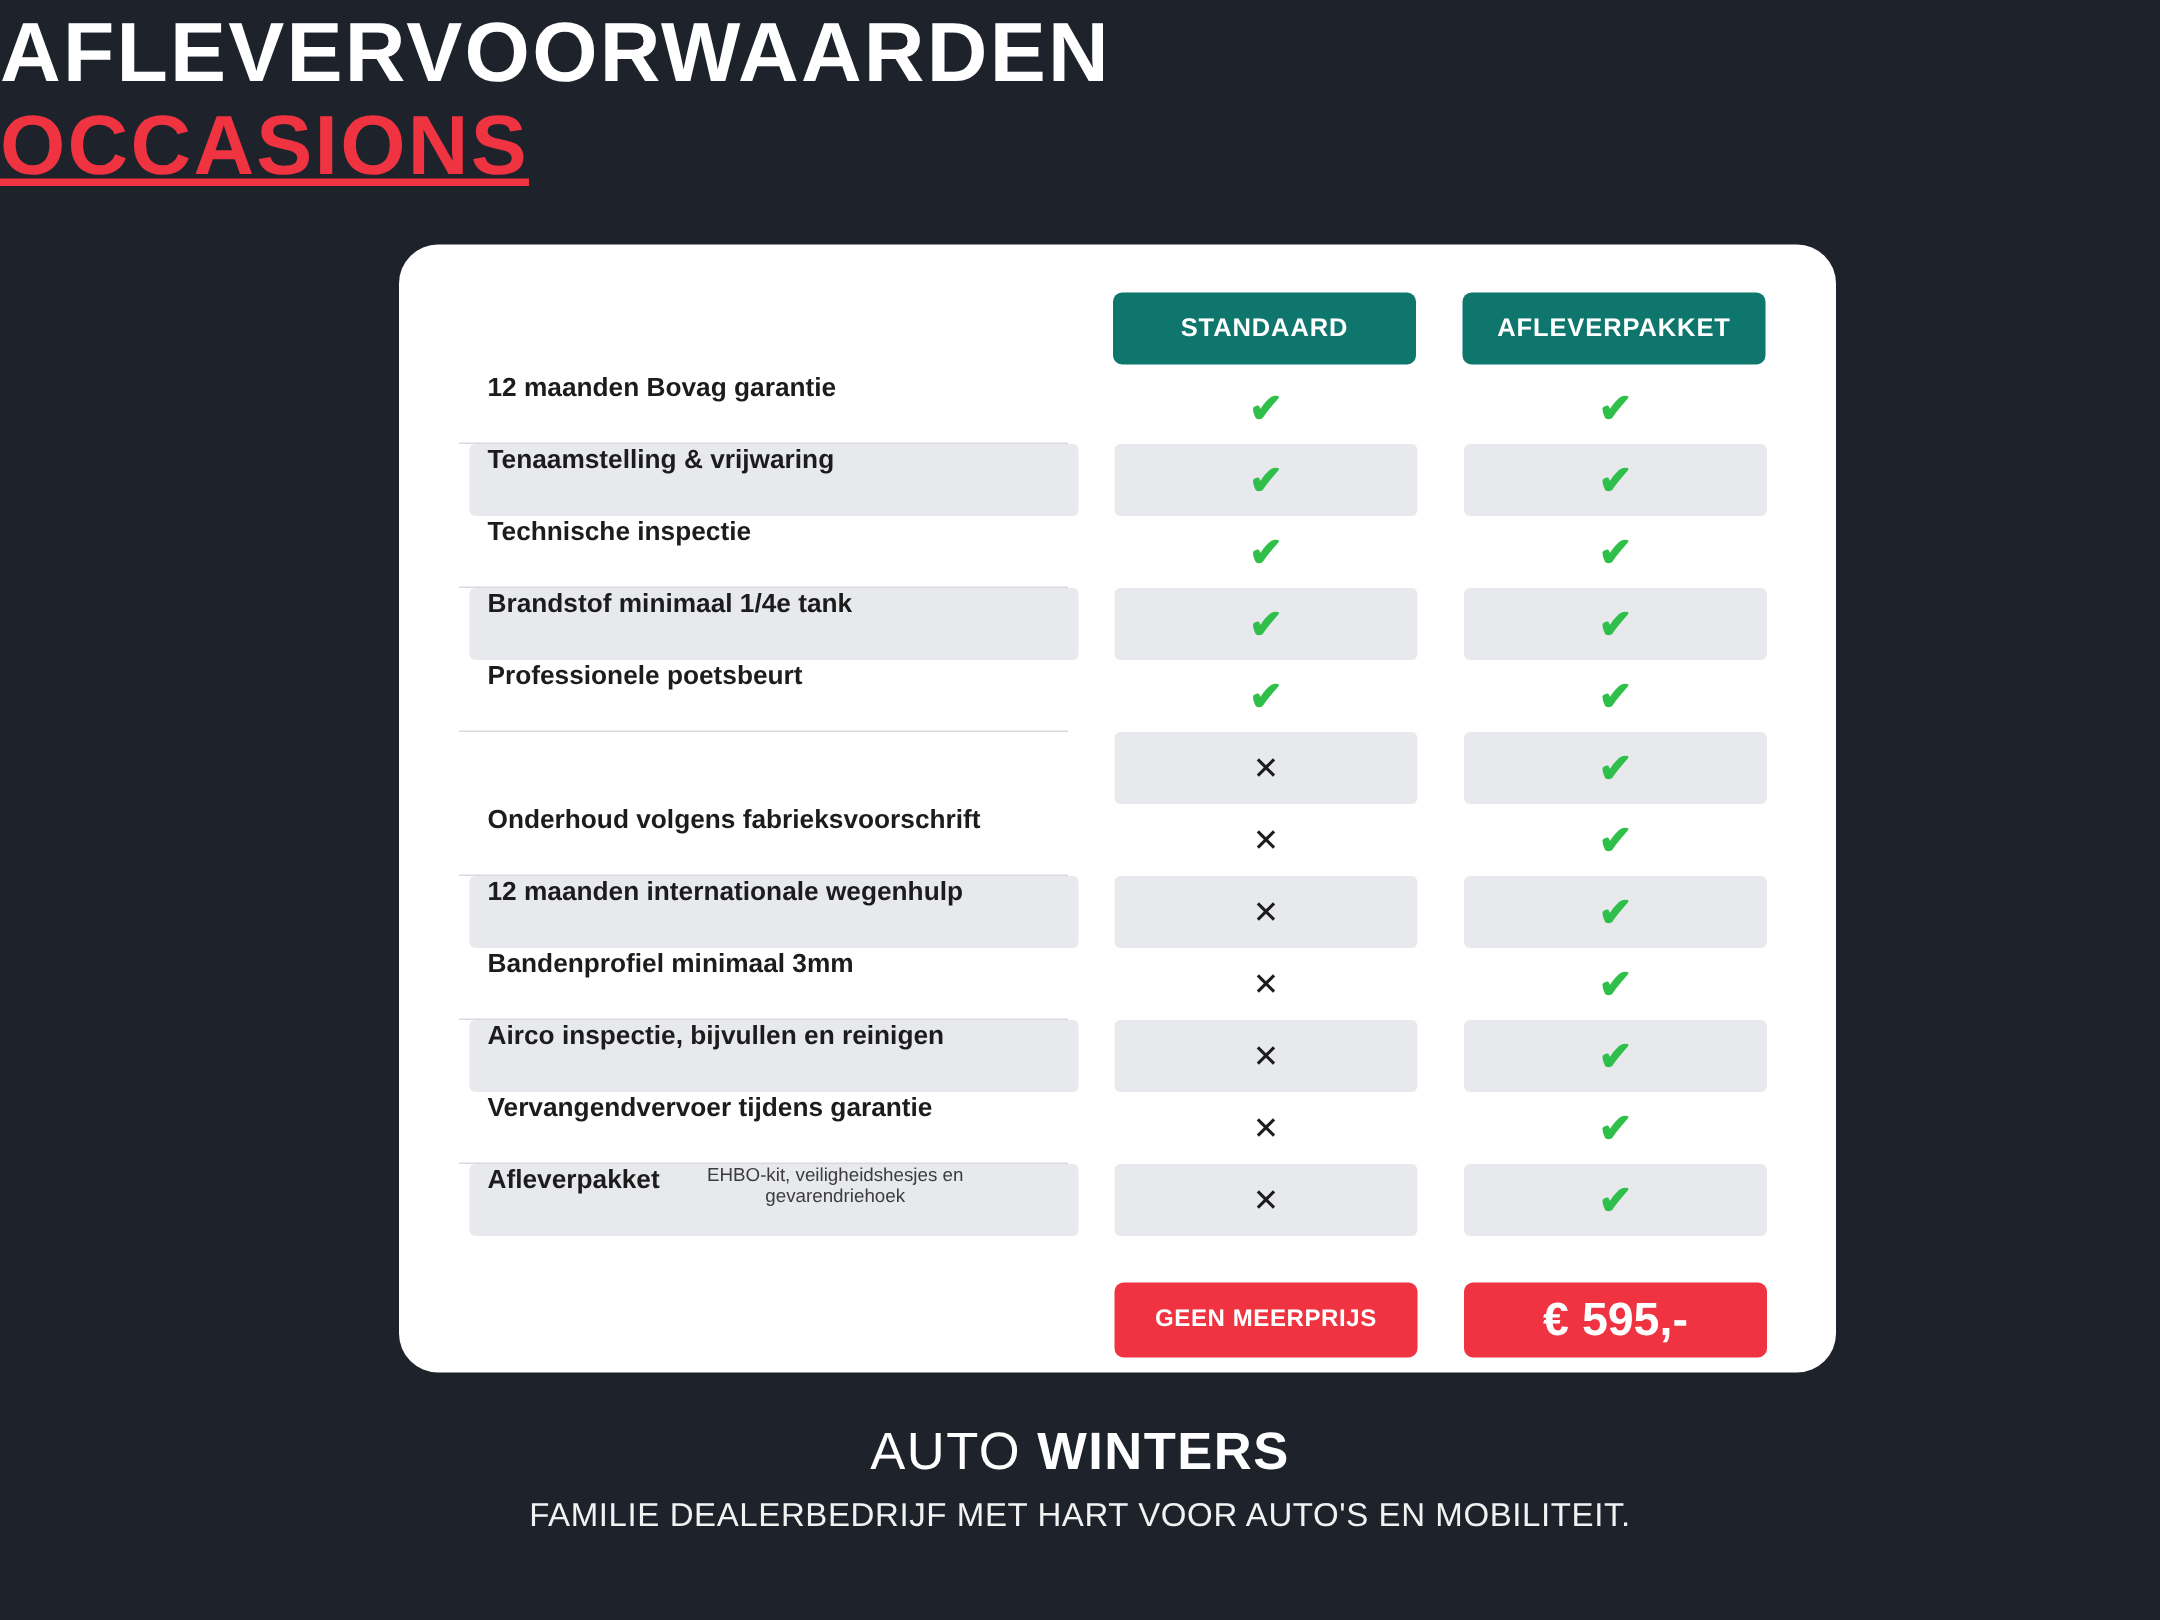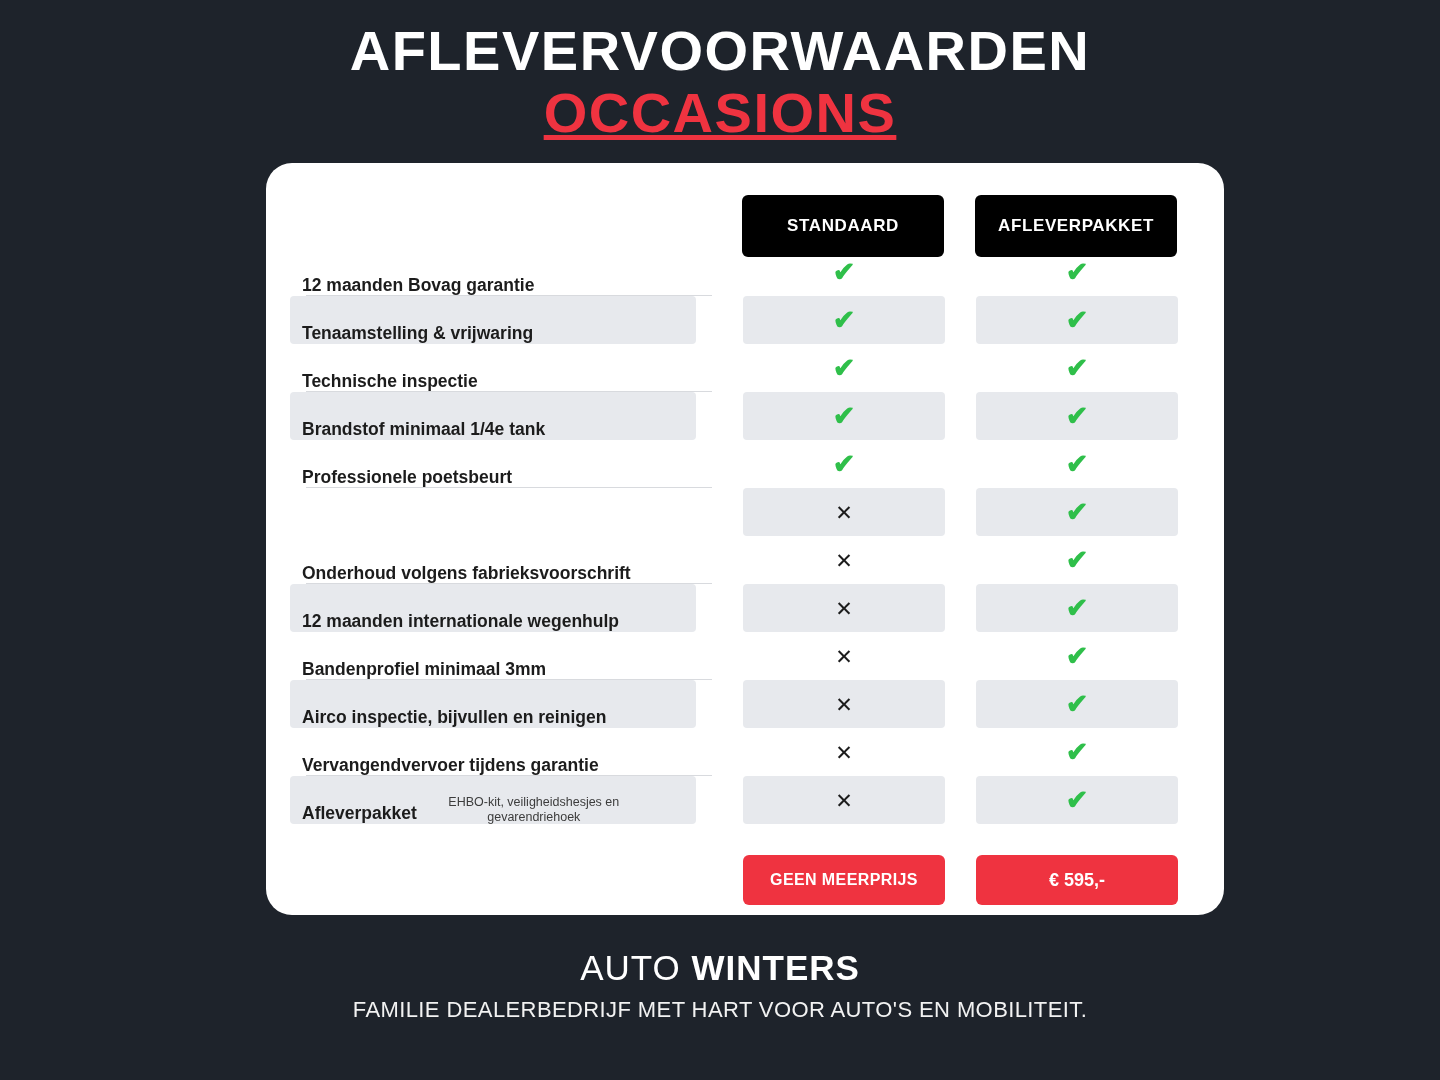--- a/index.html
+++ b/index.html
@@ -9,22 +9,22 @@
     font-family: "Liberation Sans", sans-serif;
     overflow: hidden;
   }
   .page {
     position: relative;
     width: 1440px; height: 1080px;
     background: #1e232b;
   }
   
   .title-block {
-    text-align: center;
-    padding-top: 22px;
+    text-align: left;
+    padding-top: 6px;
   }
   .title-line1 {
     color: #ffffff;
     font-size: 56px;
     font-weight: bold;
     letter-spacing: 1.5px;
     line-height: 1.05;
   }
   .title-line2 {
     color: #ef3340;
@@ -39,22 +39,22 @@
     position: absolute;
     left: 266px; top: 163px;
     width: 958px; height: 752px;
     background: #ffffff;
     border-radius: 26px;
   }
   
   .col-head {
     position: absolute;
     top: 32px;
-    height: 62px;
-    background: #000000;
+    height: 48px;
+    background: #0f766e;
     border-radius: 6px;
     color: #ffffff;
     font-size: 17px;
     font-weight: bold;
     letter-spacing: 0.6px;
     display: flex;
     align-items: center;
     justify-content: center;
   }
   .col-head.std { left: 476px; width: 202px; }
@@ -67,25 +67,25 @@
     width: 958px;
   }
   .row {
     position: relative;
     height: 48px;
     display: flex;
     align-items: center;
   }
   .row .label-cell {
     position: absolute;
-    left: 24px;
+    left: 47px;
     width: 406px;
     height: 48px;
     display: flex;
-    align-items: flex-end;
+    align-items: flex-start;
     padding-left: 12px;
     border-radius: 4px;
     font-size: 17.5px;
     font-weight: bold;
     color: #1c1c1c;
   }
   .row .label-cell .sub {
     font-size: 12.5px;
     font-weight: normal;
     color: #3c3c3c;
@@ -130,21 +130,21 @@
     top: 692px;
     height: 50px;
     background: #ef3340;
     border-radius: 6px;
     color: #ffffff;
     display: flex;
     align-items: center;
     justify-content: center;
   }
   .price.std { left: 477px; width: 202px; font-size: 16px; font-weight: bold; letter-spacing: 0.4px; }
-  .price.pkg { left: 710px; width: 202px; font-size: 18px; font-weight: bold; }
+  .price.pkg { left: 710px; width: 202px; font-size: 31px; font-weight: bold; }
 
   
   .brand {
     position: absolute;
     left: 0; top: 948px;
     width: 1440px;
     text-align: center;
     color: #ffffff;
   }
   .brand-name {

